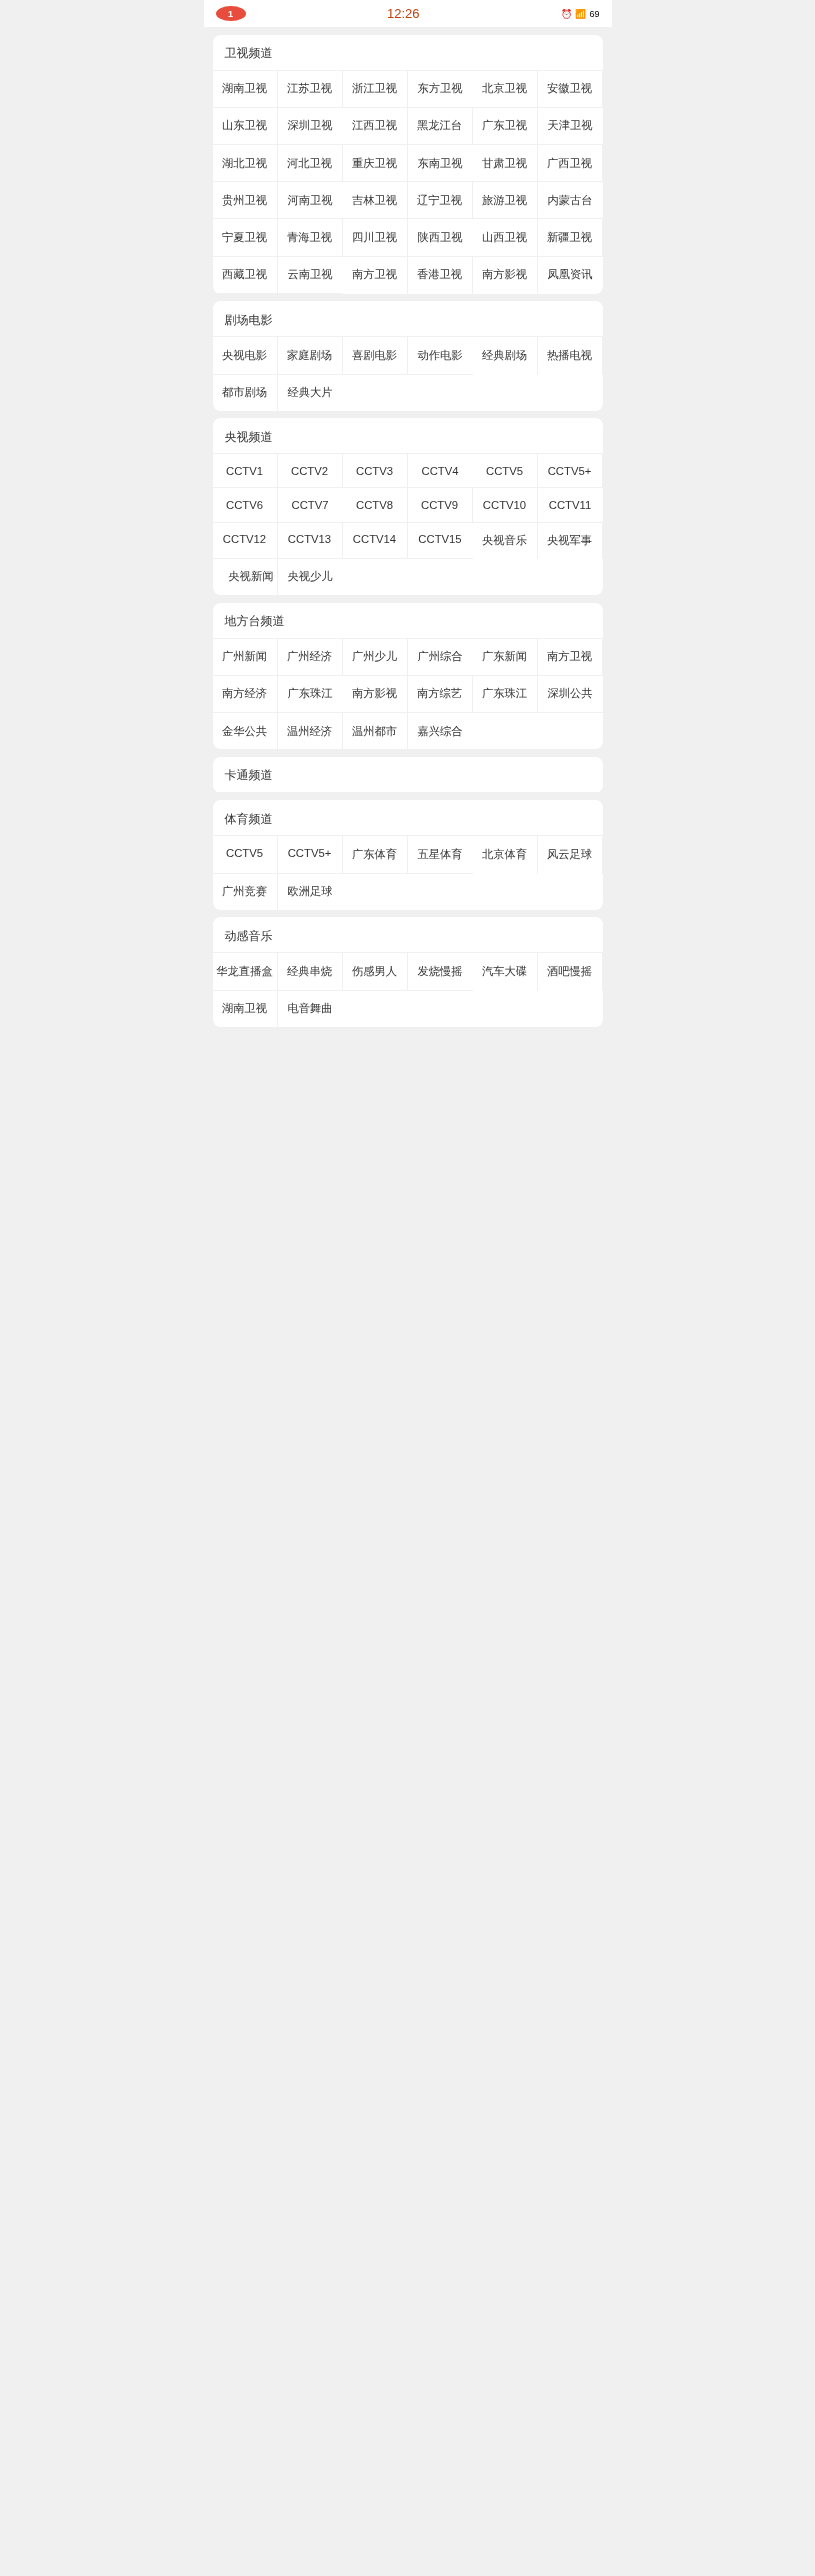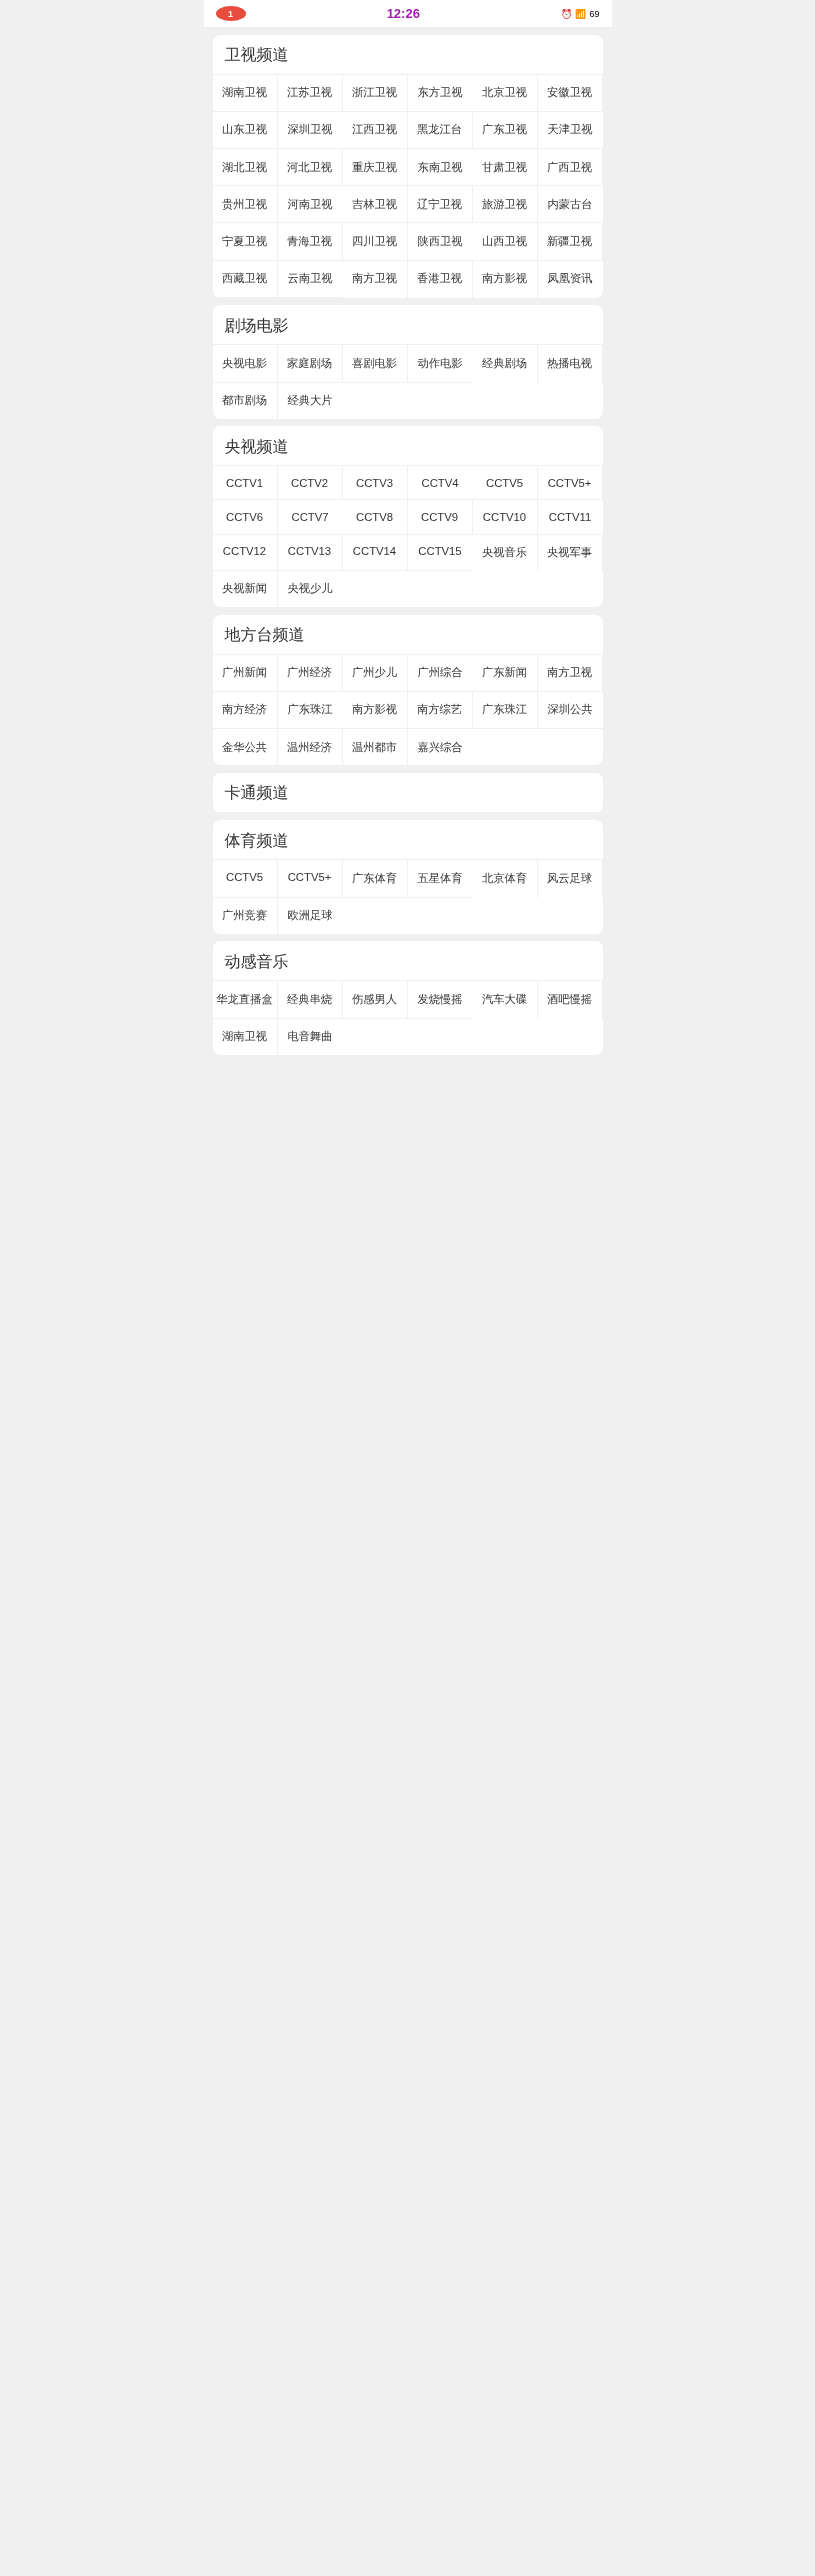--- a/index.html
+++ b/index.html
@@ -27,40 +27,40 @@
       border-radius: 50%;
       display: flex;
       align-items: center;
       justify-content: center;
       color: white;
       font-size: 9px;
       font-weight: bold;
     }
     .status-time {
       font-size: 13px;
-      font-weight: 700;
-      color: #a21caf;
+      font-weight: 400;
+      color: #c2410c;
     }
     .status-right {
       display: flex;
       align-items: center;
       gap: 3px;
       font-size: 9px;
       color: #000;
     }
 
     
     .section {
       background: #fff;
       border-radius: 7.5px;
       margin: 7.5px 9px;
       overflow: hidden;
     }
     .section-title {
-      font-size: 16px;
+      font-size: 12px;
       font-weight: 500;
       color: #333;
       padding: 10.6px 12px 7.5px;
       border-bottom: 0.8px solid #f0f0f0;
     }
 
     
     .grid {
       display: grid;
       grid-template-columns: repeat(6, 1fr);
@@ -167,21 +167,21 @@
         <div class="grid-item">CCTV8</div>
         <div class="grid-item">CCTV9</div>
         <div class="grid-item">CCTV10</div>
         <div class="grid-item">CCTV11</div>
         <div class="grid-item">CCTV12</div>
         <div class="grid-item">CCTV13</div>
         <div class="grid-item">CCTV14</div>
         <div class="grid-item">CCTV15</div>
         <div class="grid-item" style="border-bottom: none;">央视音乐</div>
         <div class="grid-item" style="border-bottom: none; text-align: center;">央视军事</div>
-        <div class="grid-item" style="border-bottom: none;">央视新闻</div>
+        <div class="grid-item" style="border-bottom: none; text-align: right;">央视新闻</div>
         <div class="grid-item" style="border-bottom: none;">央视少儿</div>
       </div>
     </div>
     <div class="section">
       <div class="section-title">地方台频道</div>
       <div class="grid">
         <div class="grid-item">广州新闻</div>
         <div class="grid-item">广州经济</div>
         <div class="grid-item">广州少儿</div>
         <div class="grid-item">广州综合</div>

